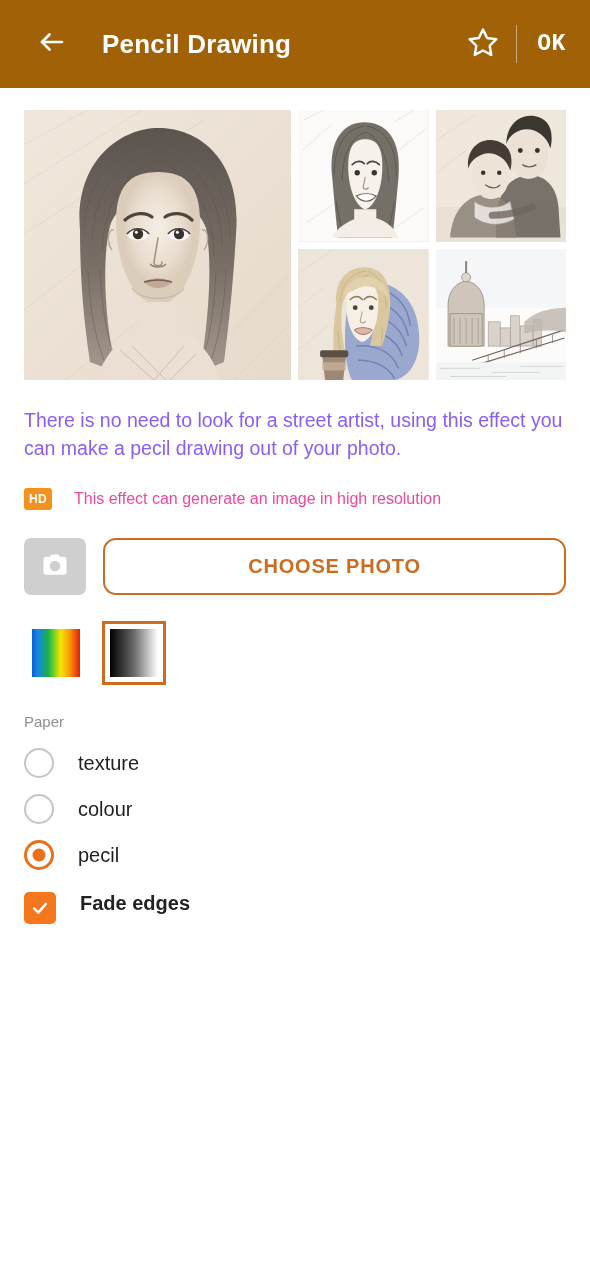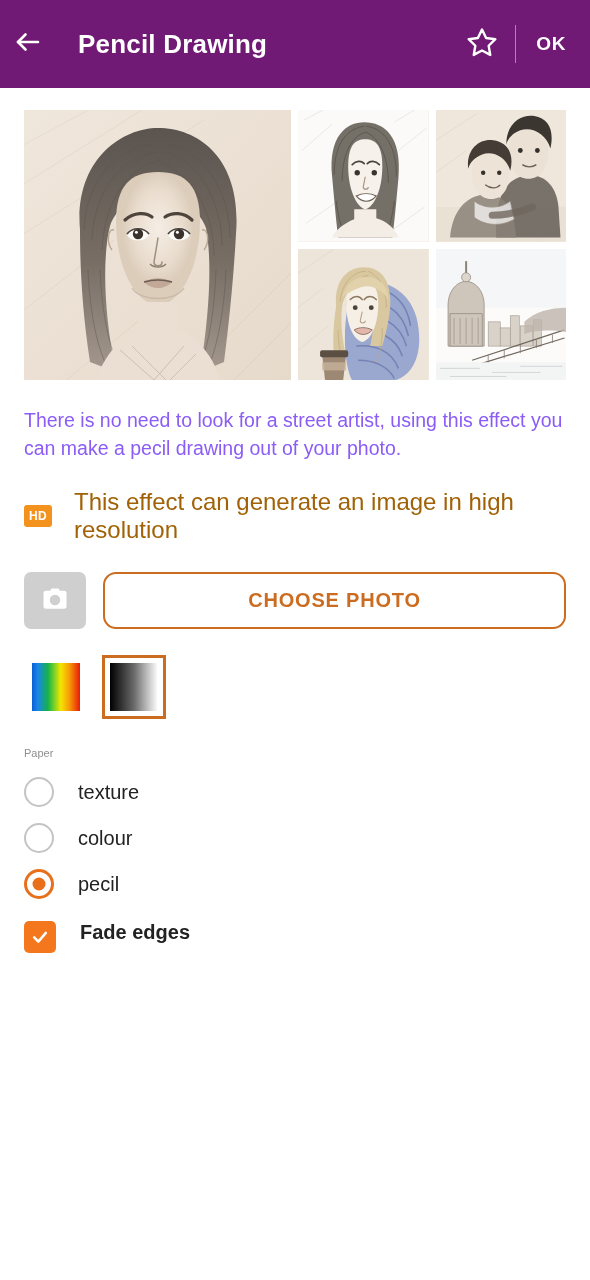--- a/index.html
+++ b/index.html
@@ -16,24 +16,24 @@
     position: relative;
     width: 590px;
     height: 1280px;
     background: #ffffff;
   }
 
   
   .appbar {
     position: relative;
     height: 88px;
-    background: #701a75;
-    display: flex;
-    align-items: center;
-    padding: 0 18px 0 6px;
+    background: #a16207;
+    display: flex;
+    align-items: center;
+    padding: 0 18px 0 30px;
   }
   .appbar-back {
     width: 44px;
     height: 44px;
     display: flex;
     align-items: center;
     justify-content: center;
     flex: 0 0 auto;
     cursor: pointer;
   }
@@ -57,26 +57,27 @@
   }
   .appbar-divider {
     width: 1px;
     height: 38px;
     background: rgba(255,255,255,0.45);
     margin: 0 14px 0 10px;
     flex: 0 0 auto;
   }
   .appbar-ok {
     color: #ffffff;
-    font-size: 19px;
+    font-size: 23px;
     font-weight: bold;
     letter-spacing: 0.6px;
     padding: 6px 6px;
     flex: 0 0 auto;
     cursor: pointer;
+    font-family: Liberation Mono, monospace;
   }
 
   
   .gallery {
     position: relative;
     margin: 22px 24px 0 24px;
     height: 270px;
     display: flex;
     gap: 7px;
   }
@@ -125,22 +126,22 @@
     font-size: 12px;
     font-weight: bold;
     display: flex;
     align-items: center;
     justify-content: center;
     letter-spacing: 0.3px;
     flex: 0 0 auto;
   }
   .hd-text {
     margin-left: 22px;
-    font-size: 24px;
-    color: #a16207;
+    font-size: 16px;
+    color: #ec4899;
   }
 
   
   .choose-row {
     margin: 28px 24px 0 24px;
     display: flex;
     align-items: center;
     gap: 17px;
   }
   .camera-btn {
@@ -193,21 +194,21 @@
   .swatch.colour {
     background: linear-gradient(to right, #0a5fd4 0%, #1a86e8 12%, #14b24a 33%, #6fcf2a 45%, #f5e500 60%, #f79a08 78%, #e81b0a 100%);
   }
   .swatch.grey {
     background: linear-gradient(to right, #000000 0%, #2b2b2b 20%, #6a6a6a 50%, #bfbfbf 78%, #ffffff 100%);
   }
 
   
   .section-label {
     margin: 28px 24px 0 24px;
-    font-size: 11px;
+    font-size: 15px;
     color: #8f8f8f;
   }
   .radio-list { margin: 10px 24px 0 24px; }
   .radio-row {
     display: flex;
     align-items: center;
     height: 46px;
     cursor: pointer;
   }
   .radio {

